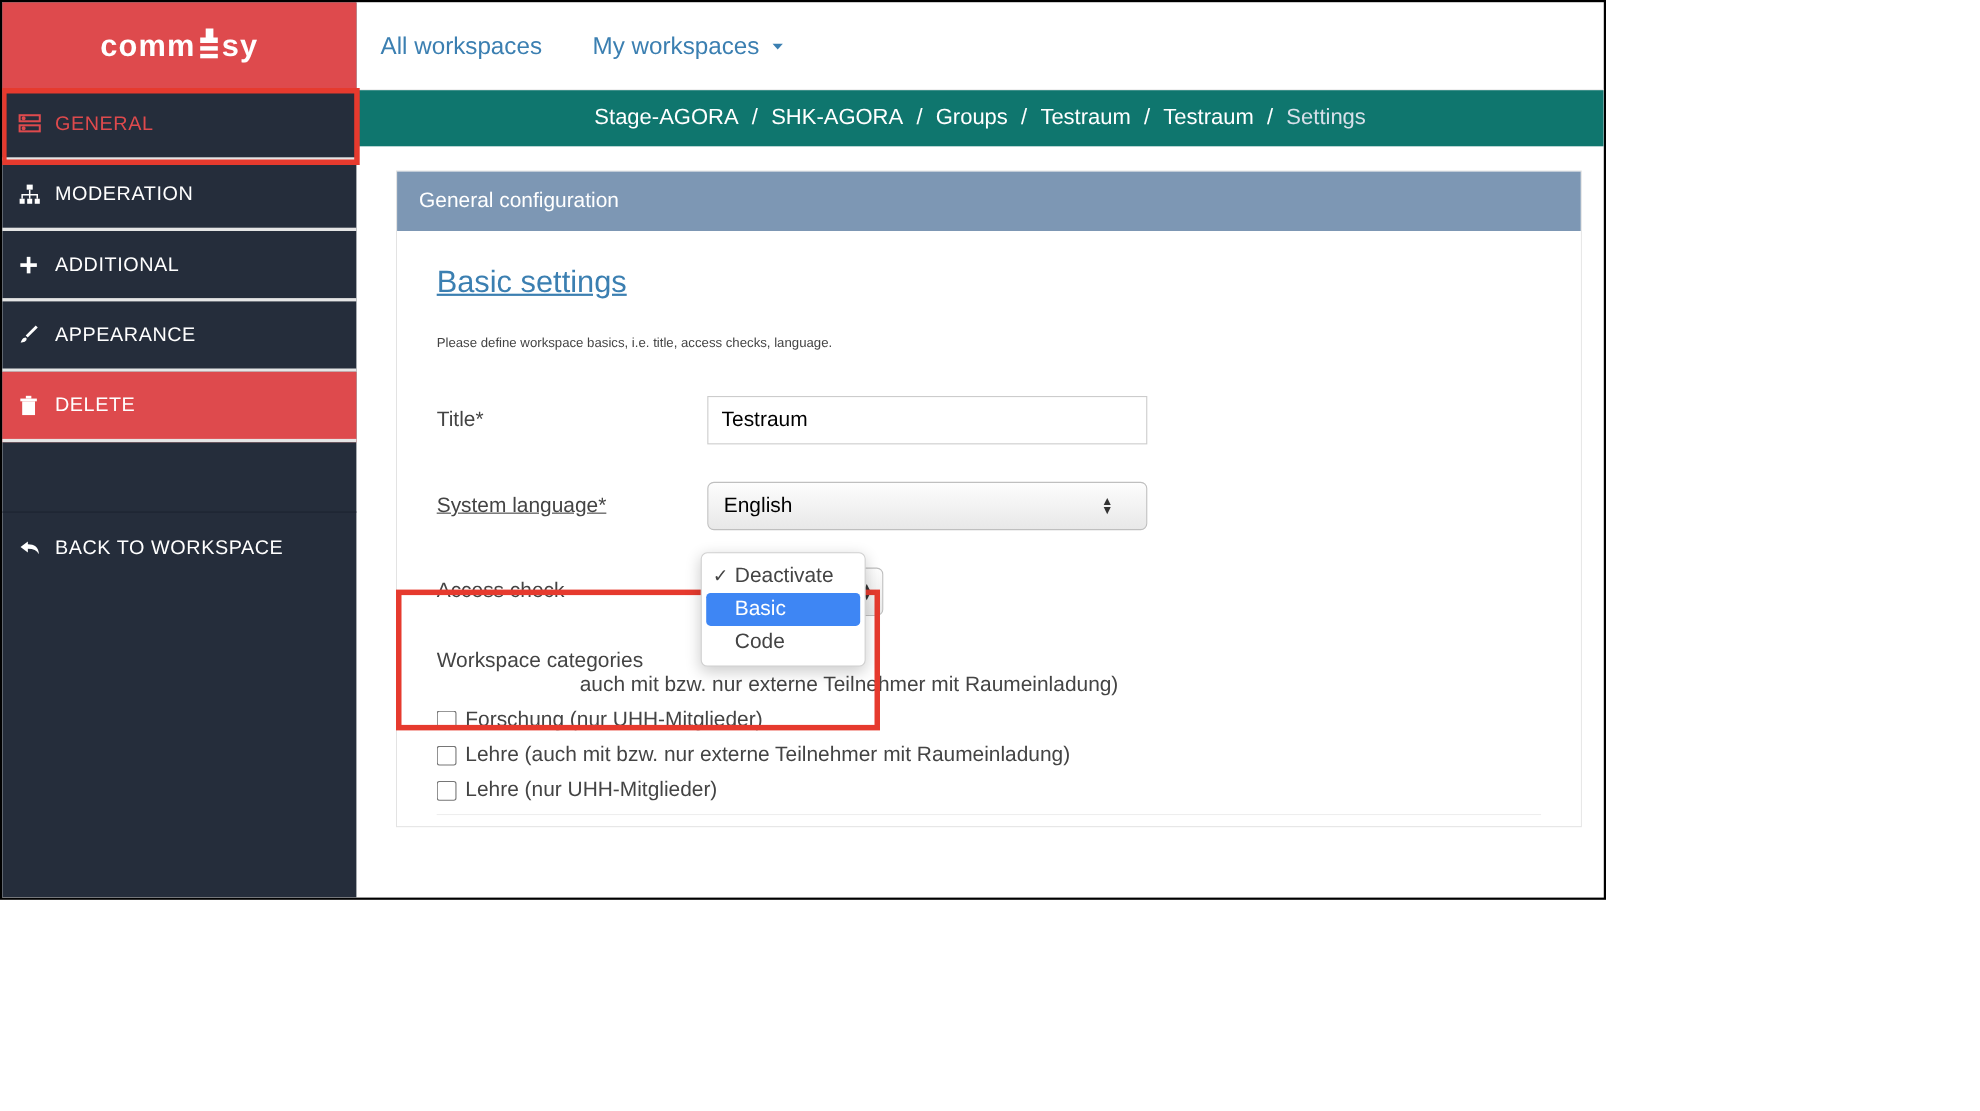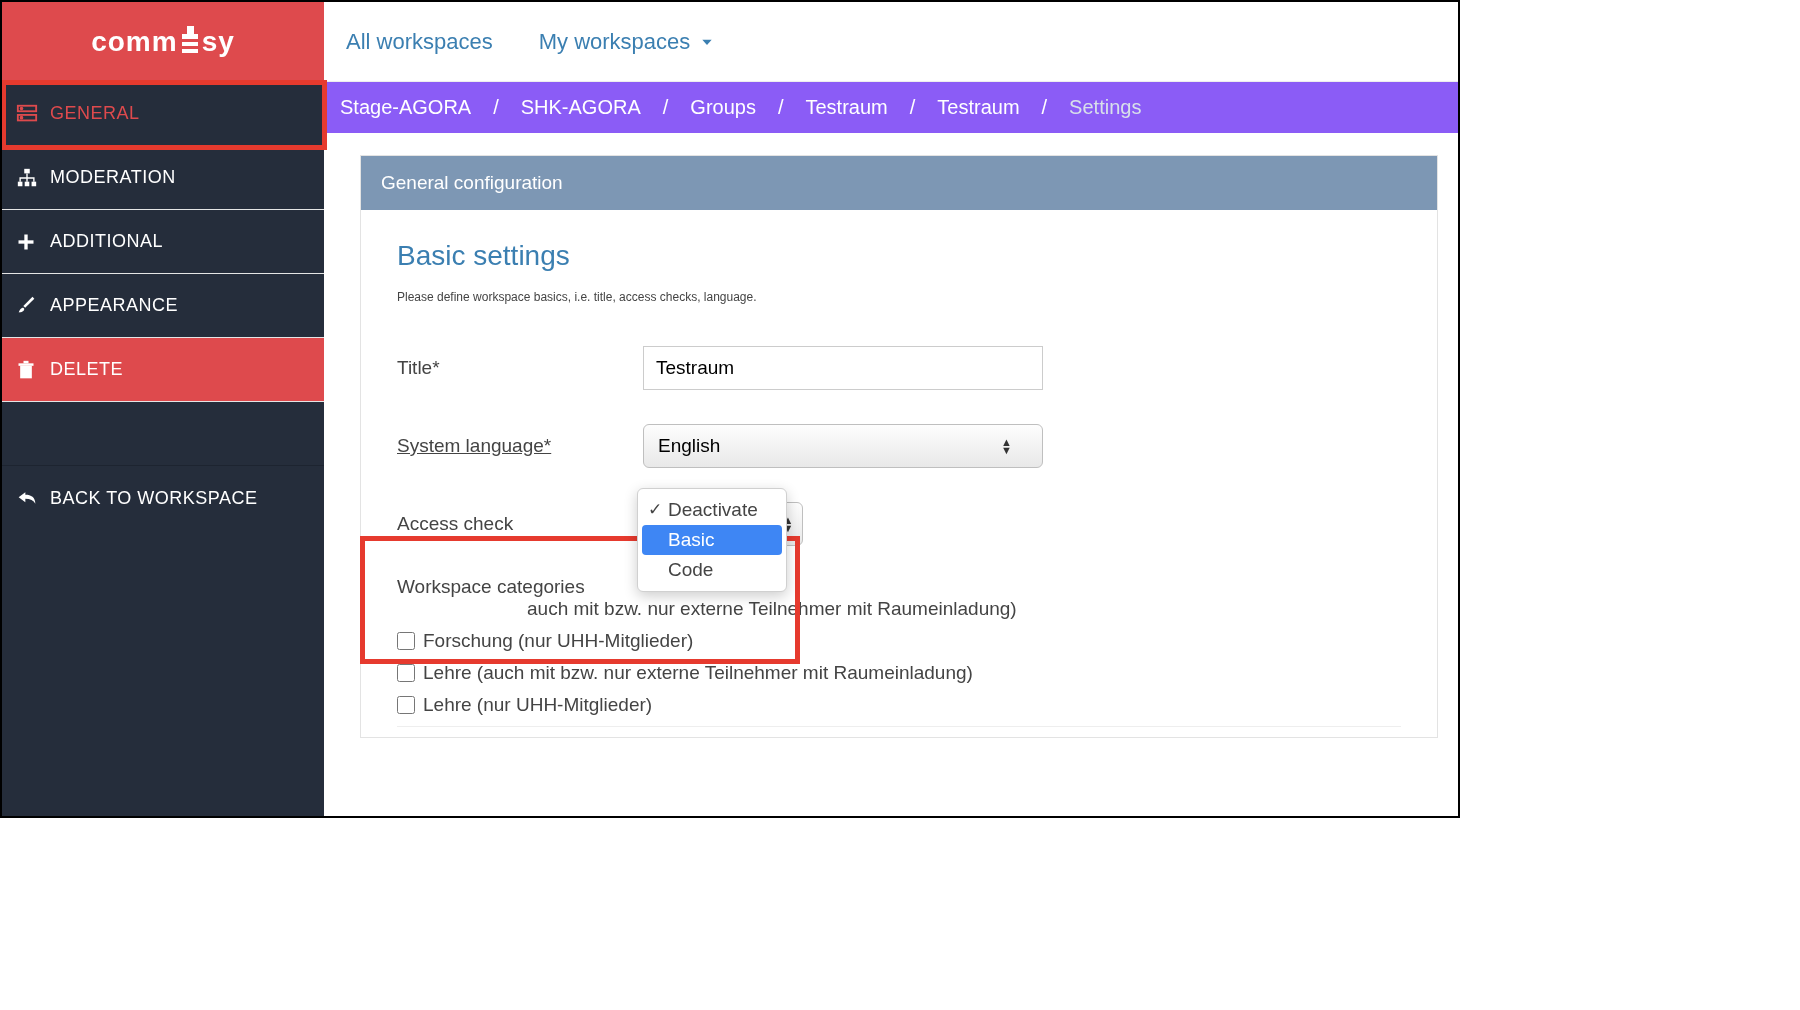--- a/index.html
+++ b/index.html
@@ -4,43 +4,43 @@
 <style>
   * { box-sizing: border-box; margin: 0; padding: 0; }
   html, body { width: 100%; height: 100%; font-family: "Helvetica Neue", Arial, sans-serif; font-size: 16px; color: #444; }
   body { display: flex; width: 1460px; height: 818px; border: 2px solid #000; position: relative; background: #fff; }
 
   
   .sidebar { width: 322px; background: #252d3b; display: flex; flex-direction: column; flex-shrink: 0; }
   .logo-box { height: 80px; background: #de4a4d; display: flex; justify-content: center; }
   .logo-text { color: #fff; font-weight: 700; font-size: 28px; letter-spacing: 1px; display: flex; align-items: center; }
   .logo-text svg { margin: 0 2px; }
-  .nav-item { height: 64px; display: flex; align-items: center; padding-left: 14px; color: #fff; font-size: 18px; text-transform: uppercase; letter-spacing: 0.5px; border-bottom: 1px solid #e5e5e5; cursor: pointer; position: relative; }
+  .nav-item { height: 64px; display: flex; align-items: center; padding-left: 14px; color: #fff; font-size: 18px; text-transform: uppercase; letter-spacing: 0.5px; border-bottom: 3px solid #e5e5e5; cursor: pointer; position: relative; }
   .nav-item .icon { width: 34px; display: flex; align-items: center; justify-content: flex-start; }
   .nav-item.active { color: #de4a4d; }
   .nav-item.delete { background: #de4a4d; color: #fff; }
   .nav-spacer { height: 64px; border-bottom: 1px solid #1d2430; }
   .nav-item.back { border-bottom: none; }
 
   .highlight-box1 { position: absolute; border: 5px solid #e63a2e; pointer-events: none; }
 
   
   .main { flex: 1; display: flex; flex-direction: column; overflow: hidden; }
   .topbar { height: 80px; display: flex; align-items: center; padding-left: 22px; gap: 46px; border-bottom: 1px solid #eee; }
   .topbar a { color: #3b7fb1; font-size: 22px; text-decoration: none; display: flex; align-items: center; gap: 8px; }
 
-  .breadcrumb { background: #8b5cf6; color: #fff; padding: 14px 16px; font-size: 20px; display: flex; flex-wrap: wrap; gap: 16px; }
+  .breadcrumb { background: #0f766e; color: #fff; padding: 14px 16px; font-size: 20px; display: flex; flex-wrap: wrap; gap: 6px; justify-content: center; }
   .breadcrumb .sep { padding: 0 6px; }
   .breadcrumb .current { color: #d8e0ea; }
 
   .content { padding: 22px 20px 30px 36px; flex: 1; overflow: auto; }
   .panel { border: 1px solid #e3e3e3; }
   .panel-header { background: #7d97b4; color: #fff; padding: 16px 20px; font-size: 19px; }
   .panel-body { padding: 30px 36px 10px 36px; background: #fff; }
-  .section-title { color: #3b7fb1; font-size: 28px; font-weight: 500; margin-bottom: 18px; }
+  .section-title { color: #3b7fb1; font-size: 28px; font-weight: 500; margin-bottom: 32px; text-decoration: underline; }
   .section-desc { font-size: 12px; color: #444; margin-bottom: 42px; }
 
   .form-row { display: flex; align-items: center; margin-bottom: 34px; }
   .form-row.top { align-items: flex-start; flex-direction: column; }
   .form-label { width: 246px; font-size: 19px; color: #444; flex-shrink: 0; }
   .form-label.underline { text-decoration: underline; }
   .text-input { width: 400px; height: 44px; border: 1px solid #ccc; padding: 0 12px; font-size: 19px; background: #fff; }
   .select-wrap { position: relative; width: 400px; }
   .select-btn { width: 400px; height: 44px; border: 1px solid #bfbfbf; border-radius: 6px; background: linear-gradient(#fdfdfd,#e8e8e8); padding: 0 30px 0 14px; font-size: 19px; text-align: left; display: flex; align-items: center; justify-content: space-between; cursor: pointer; }
   .select-btn.small { width: 160px; }

